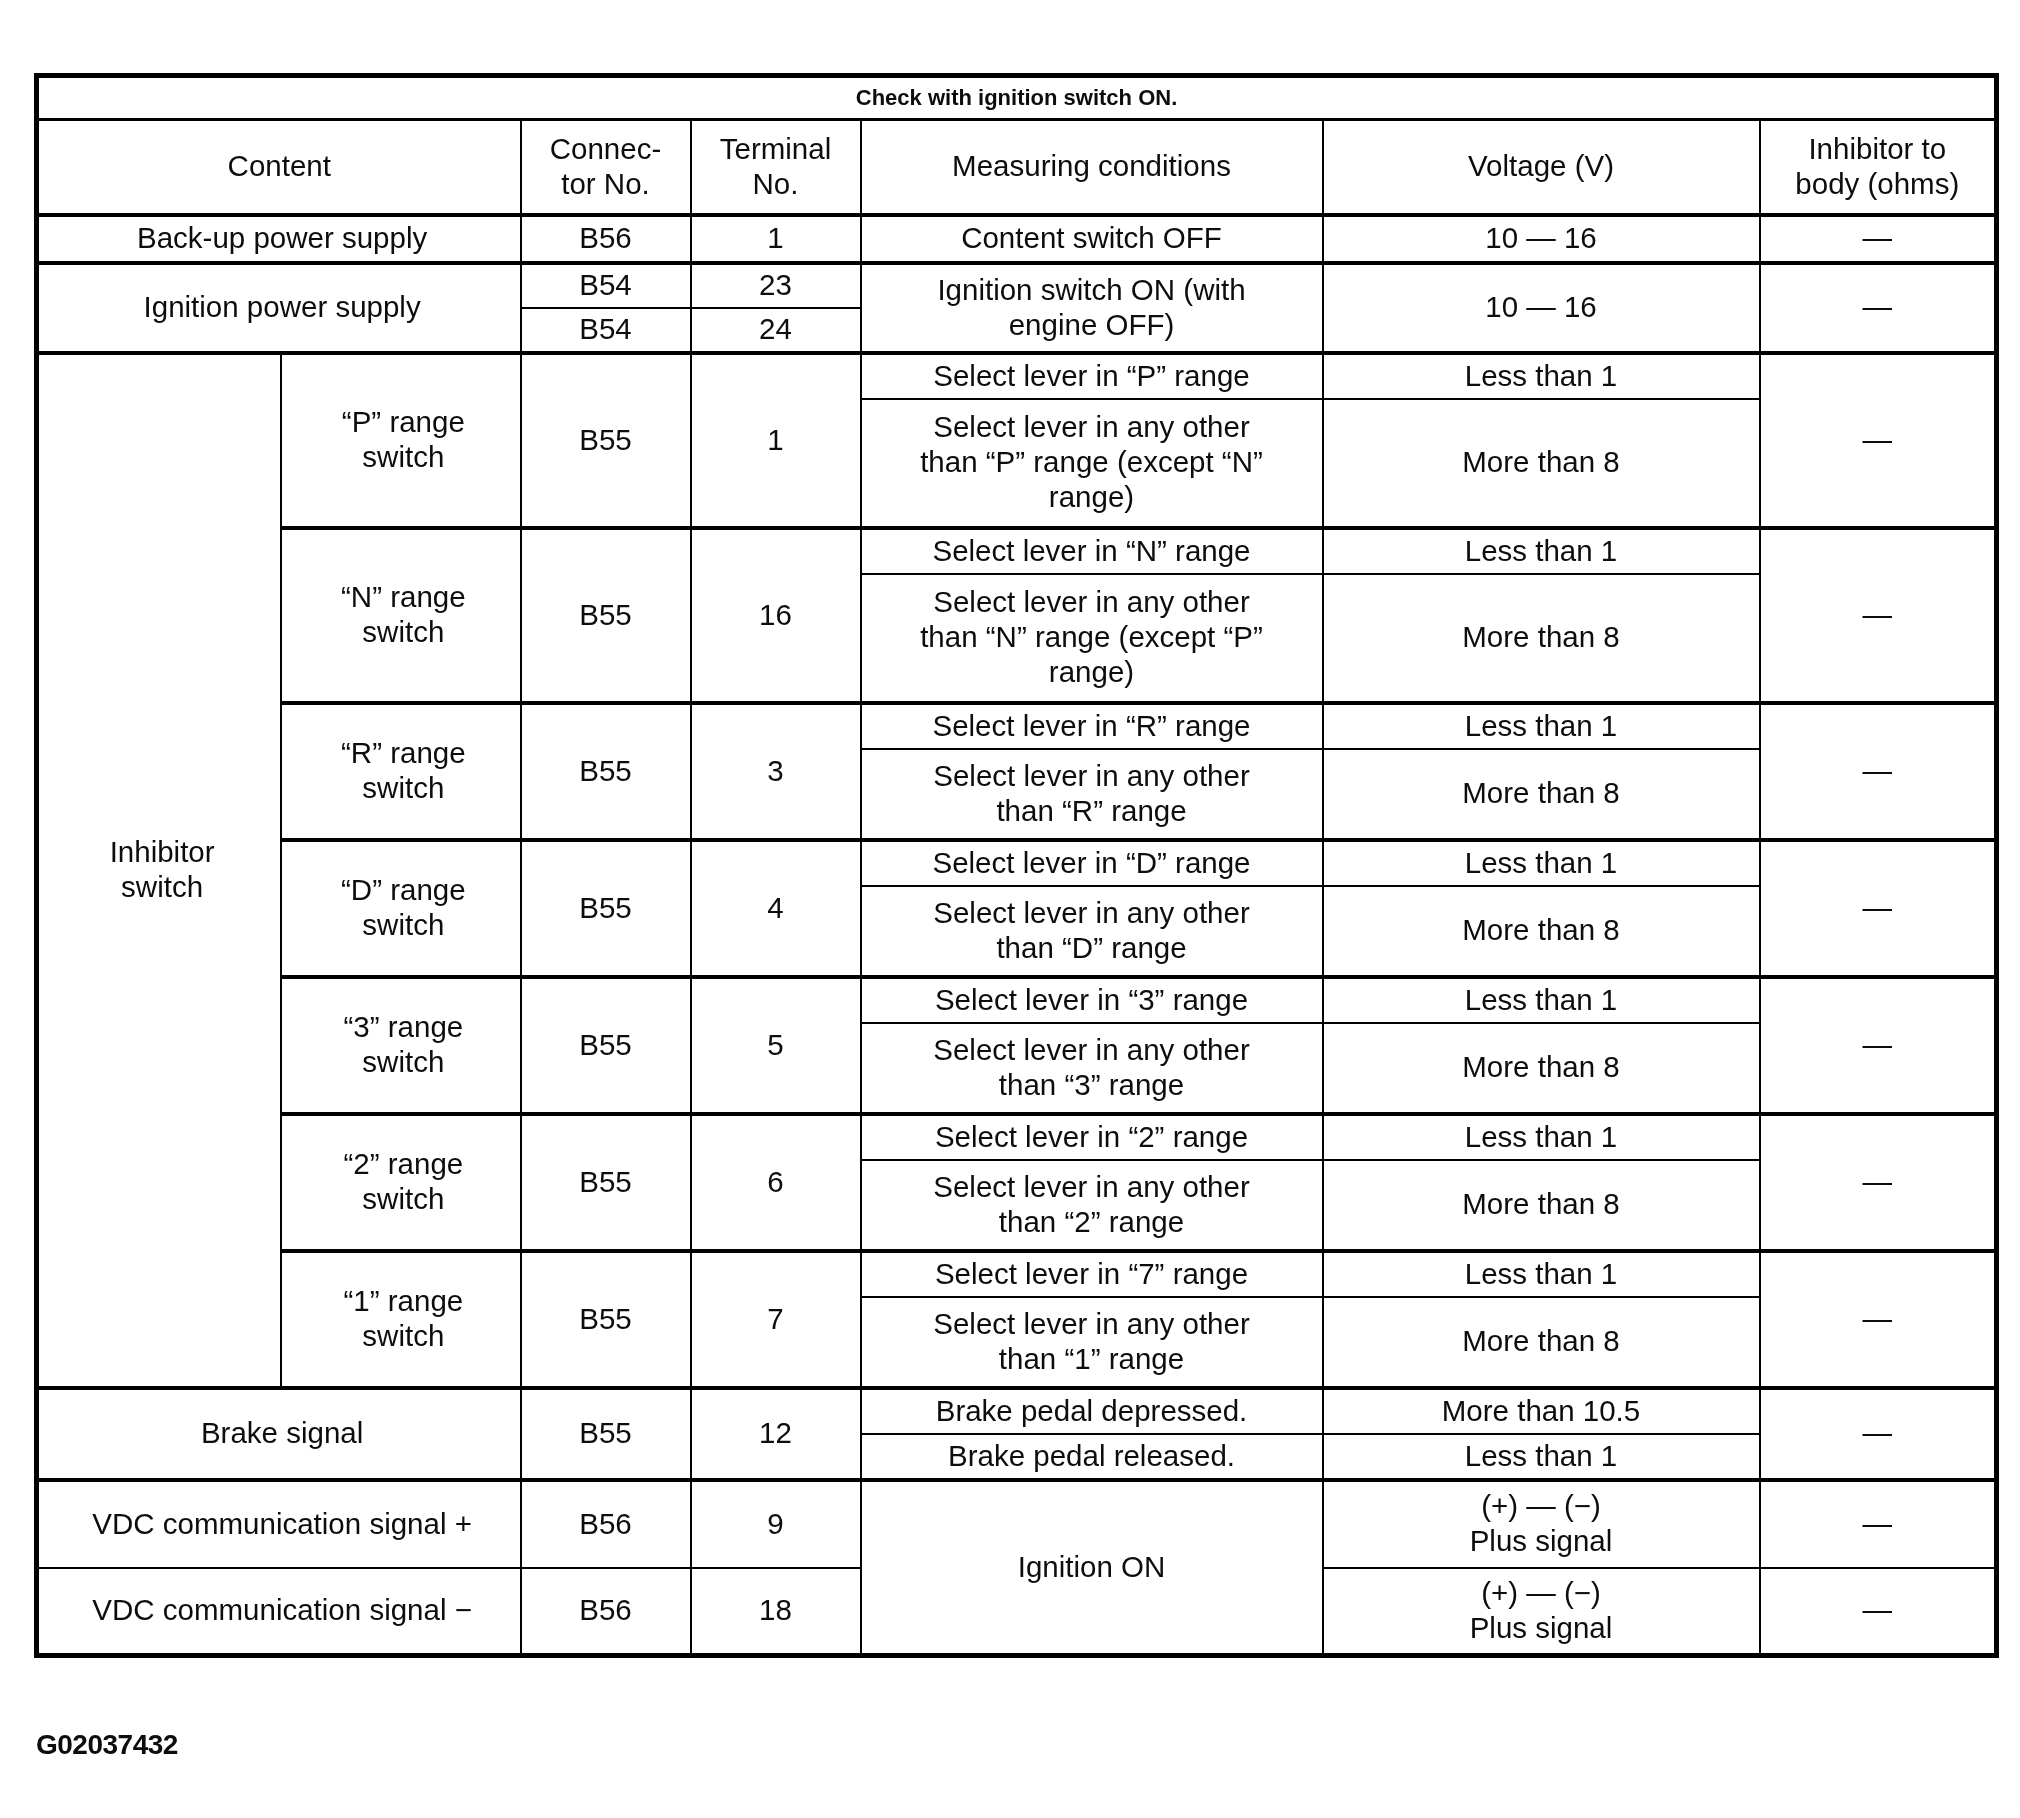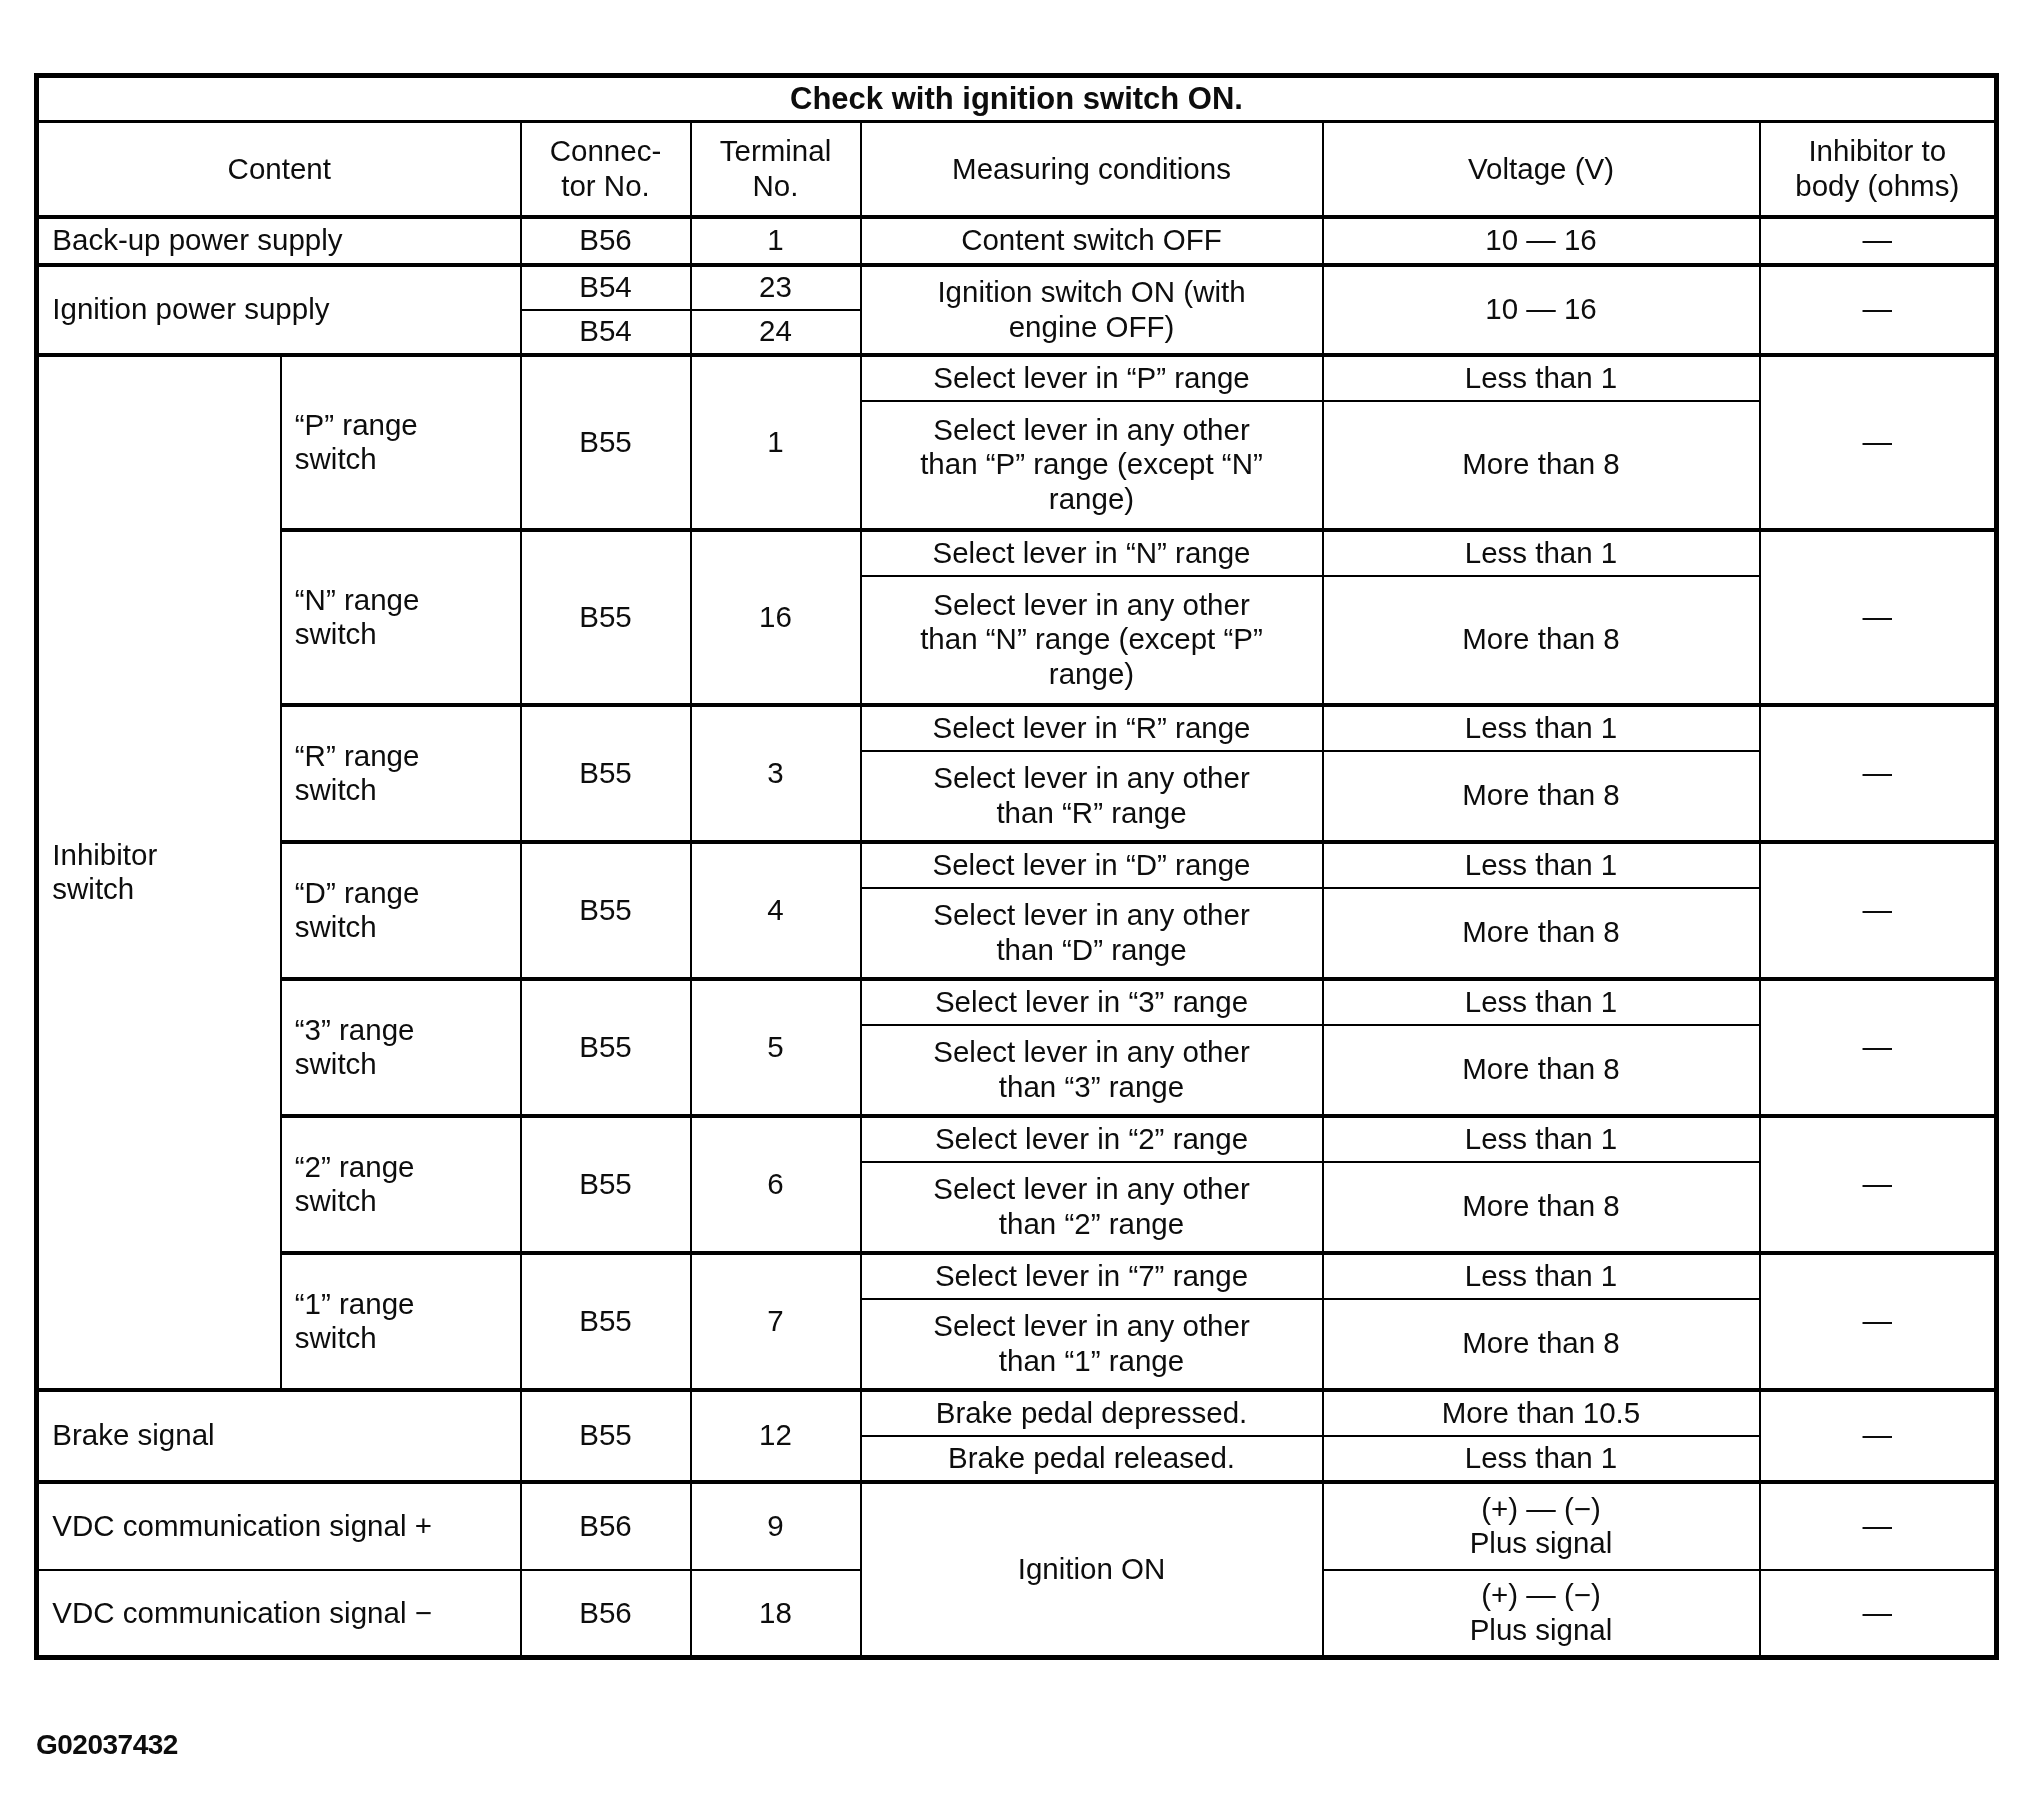--- a/index.html
+++ b/index.html
@@ -30,29 +30,29 @@
     font-size: 29.5px;
     font-weight: 400;
     line-height: 1.18;
     text-align: center;
     vertical-align: middle;
     padding: 2.9px 7.6px;
     white-space: pre-line;
     overflow: hidden;
   }
   table.spec .left {
-    text-align: left;
+    text-align: center;
     padding-left: 13.3px;
   }
   tr.major > td, tr.major > th {
     border-top-width: 4.8px;
   }
   tr.title-row td {
     font-weight: 700;
-    font-size: 31px;
+    font-size: 22px;
     border-bottom-width: 3.8px;
   }
   .figure-code {
     position: absolute;
     left: 36px;
     top: 1729px;
     font-size: 28px;
     font-weight: 700;
     letter-spacing: -0.5px;
   }

